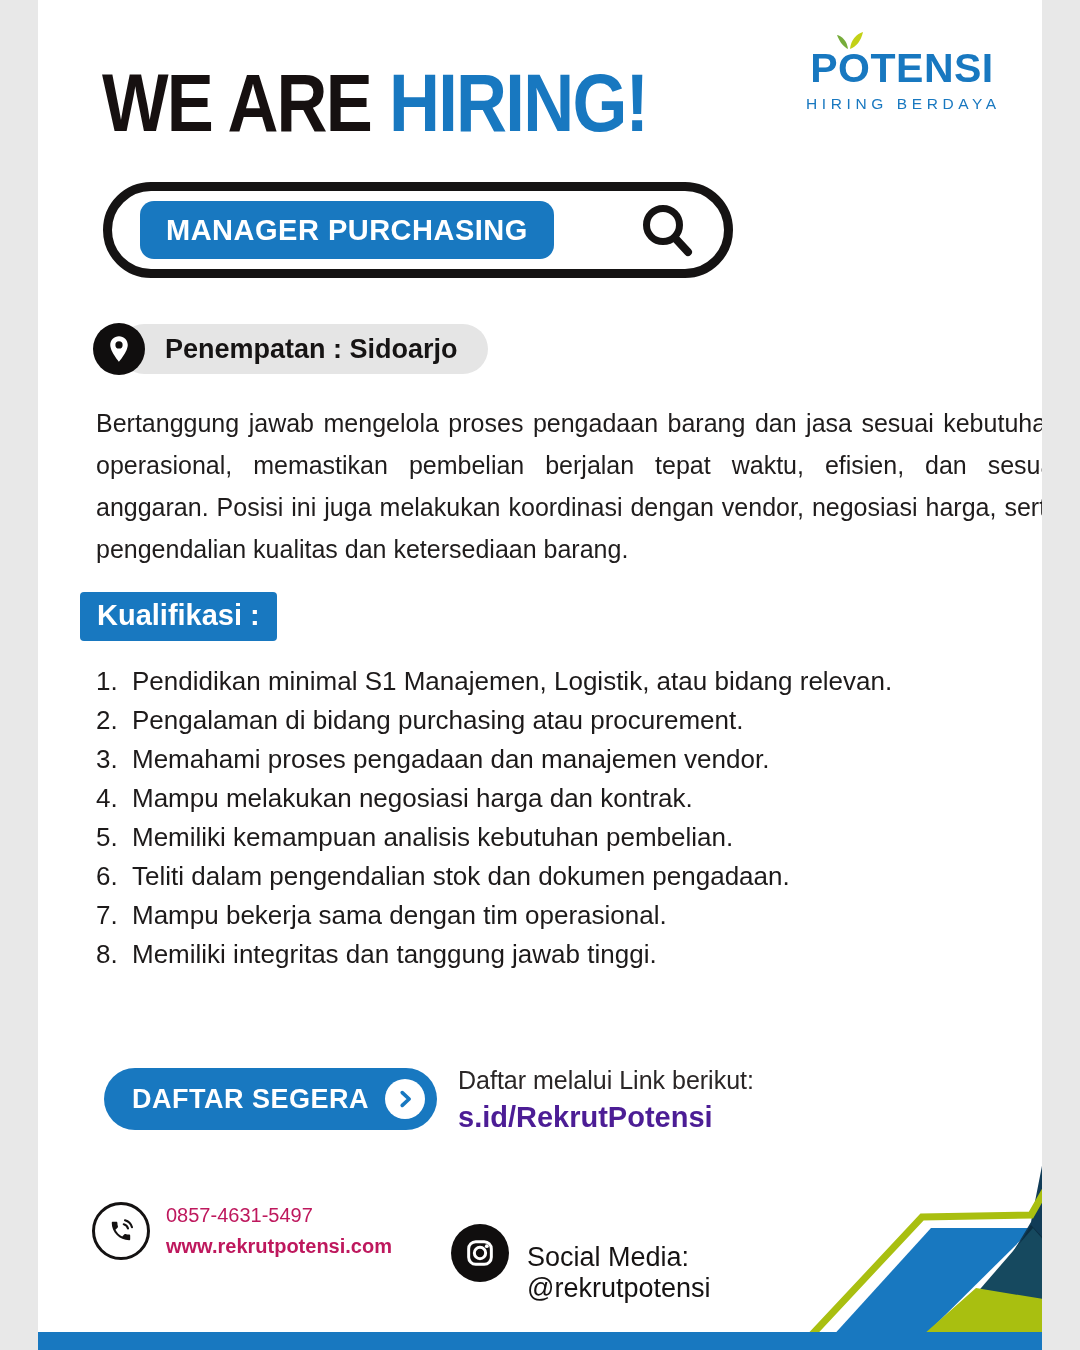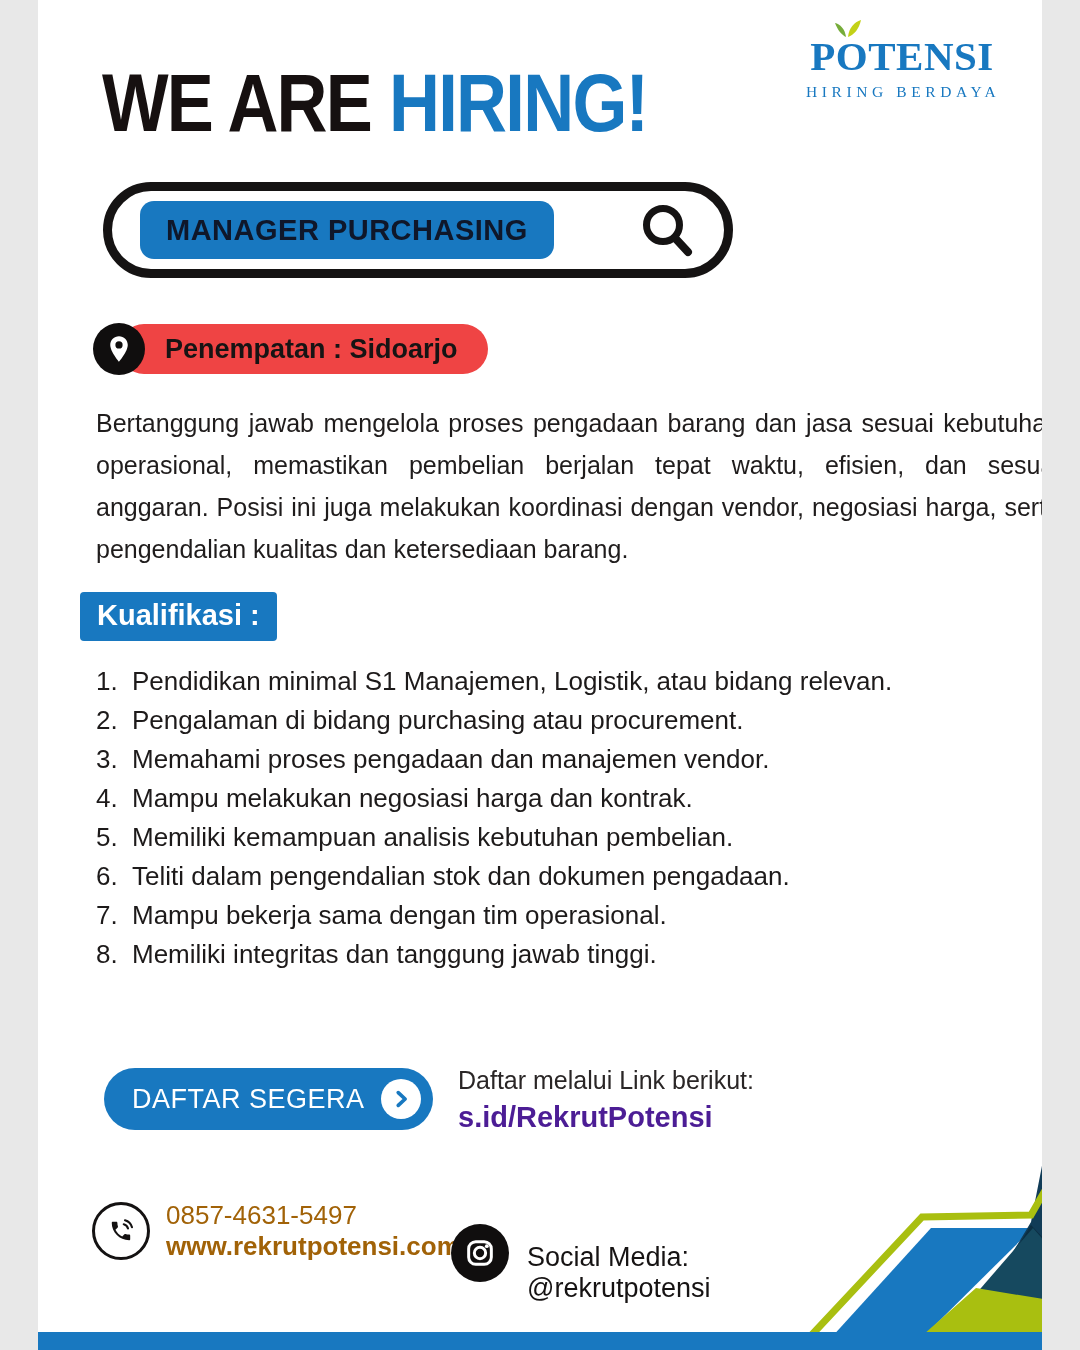--- a/index.html
+++ b/index.html
@@ -10,55 +10,55 @@
     margin:0 auto; background:#ffffff; overflow:hidden;
   }
   
   .title{
     position:absolute; left:64px; top:56px;
     font-size:82px; font-weight:800; letter-spacing:-2px;
     transform:scaleX(.86); transform-origin:left top;
     white-space:nowrap; color:#161010;
   }
   .title .accent{ color:#1878C0; }
-  .logo{ position:absolute; right:44px; top:36px; width:192px; text-align:center;font-family:Liberation Serif, serif; }
+  .logo{ position:absolute; right:44px; top:48px; width:192px; text-align:center; }
   .logo-word{
     font-size:41px; font-weight:700; color:#1878C0; letter-spacing:.5px;
     line-height:1; white-space:nowrap;
   }
   .logo-o{ position:relative; display:inline-block; }
   .logo-leaf{ position:absolute; left:-4px; top:-17px; width:34px; height:20px; }
   .logo-tagline{
     margin-top:6px; font-size:15.5px; font-weight:500; color:#1878C0;
     letter-spacing:4.6px; white-space:nowrap;
   }
   
   .searchbar{
     position:absolute; left:65px; top:182px; width:630px; height:96px;
     border:9px solid #151313; border-radius:48px; background:#fff;
     display:flex; align-items:center;
   }
   .position-chip{
     margin-left:28px; height:58px; padding:0 26px;
     background:#1878C0; border-radius:14px;
     display:flex; align-items:center;
-    color:#0f172a; font-size:29px; font-weight:800; letter-spacing:.5px;
+    color:#ffffff; font-size:29px; font-weight:800; letter-spacing:.5px;
     white-space:nowrap;
   }
   .search-icon{ position:absolute; right:26px; top:8px; width:62px; height:62px; }
   
   .location{ position:absolute; left:55px; top:323px; display:flex; align-items:center; }
   .loc-circle{
     width:52px; height:52px; border-radius:50%; background:#100e0e;
     display:flex; align-items:center; justify-content:center;
     position:relative; z-index:2; flex:0 0 auto;
   }
   .loc-pill{
     margin-left:-26px; padding:0 30px 0 46px; height:50px; border-radius:25px;
-    background:#ef4444; display:flex; align-items:center;
+    background:#e5e5e5; display:flex; align-items:center;
     font-size:27px; font-weight:700; color:#161414; white-space:nowrap;
   }
   
   .description{
     position:absolute; left:58px; top:402px; width:964px;
     font-size:25px; line-height:42px; text-align:justify; color:#1f1c1c;
   }
   
   .qual-heading{
     position:absolute; left:42px; top:592px;
@@ -68,35 +68,35 @@
   .qual-list{ position:absolute; left:58px; top:666px; width:950px; list-style:none; }
   .qual-list li{ display:flex; font-size:26px; line-height:30px; margin-bottom:9px; color:#1d1a1a; }
   .qual-num{ flex:0 0 36px; }
   
   .cta-button{
     position:absolute; left:66px; top:1068px; height:62px;
     background:#1878C0; border-radius:31px;
     display:flex; align-items:center; gap:16px; padding:0 12px 0 28px;
     border:none; cursor:pointer;
   }
-  .cta-label{ color:#fff; font-size:27px; font-weight:400; letter-spacing:.5px; white-space:nowrap; }
+  .cta-label{ color:#fff; font-size:27px; font-weight:700; letter-spacing:.5px; white-space:nowrap; }
   .cta-circle{
     width:40px; height:40px; border-radius:50%; background:#fff;
     display:flex; align-items:center; justify-content:center;
   }
   .cta-side{ position:absolute; left:420px; top:1066px; }
   .cta-hint{ font-size:25px; color:#2a2626; }
   .cta-link{ margin-top:6px; font-size:29px; font-weight:700; color:#4c1d95; }
   
   .contact-phone{ position:absolute; left:54px; top:1200px; display:flex; align-items:center; gap:16px; }
   .phone-circle{
     width:58px; height:58px; border-radius:50%; border:3.5px solid #141212;
     display:flex; align-items:center; justify-content:center; flex:0 0 auto;
   }
-  .contact-lines{ font-size:26px; line-height:31px; color:#a16207; }
+  .contact-lines{ font-size:20px; line-height:31px; color:#be185d; }
   .contact-lines .line2{ font-weight:700; }
   .contact-social{ position:absolute; left:413px; top:1202px; display:flex; align-items:center; gap:18px; }
   .ig-circle{
     width:58px; height:58px; border-radius:50%; background:#100e0e;
     display:flex; align-items:center; justify-content:center; flex:0 0 auto;
   }
   .social-lines{ font-size:27px; line-height:31px; color:#161313;margin-top:40px; }
   
   .corner-art{ position:absolute; left:0; top:0; width:1080px; height:1350px; pointer-events:none; }
 </style>

